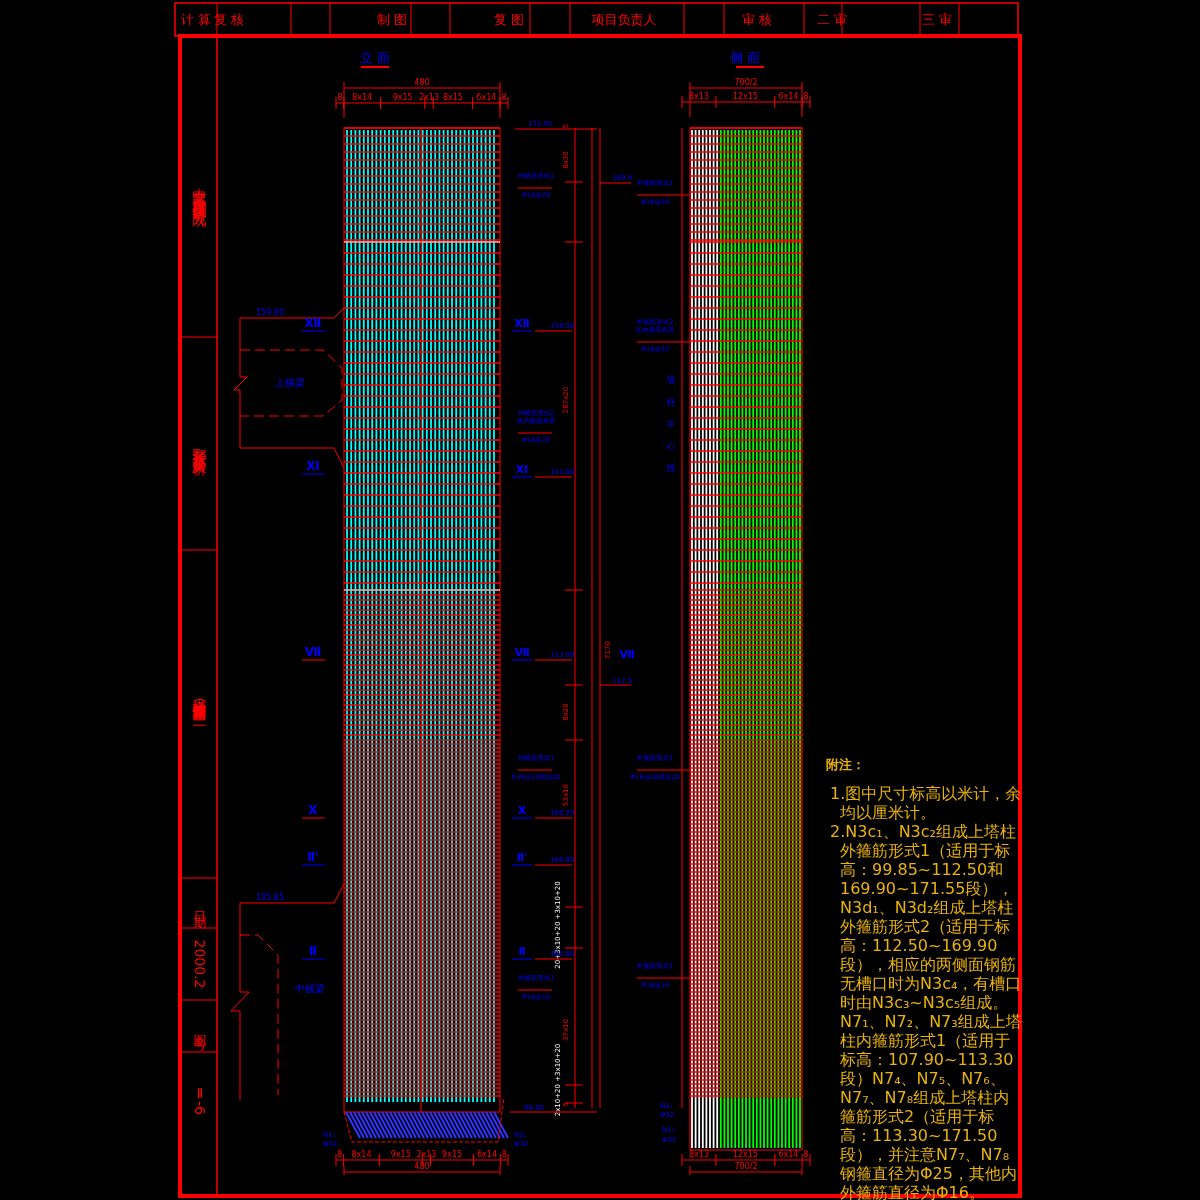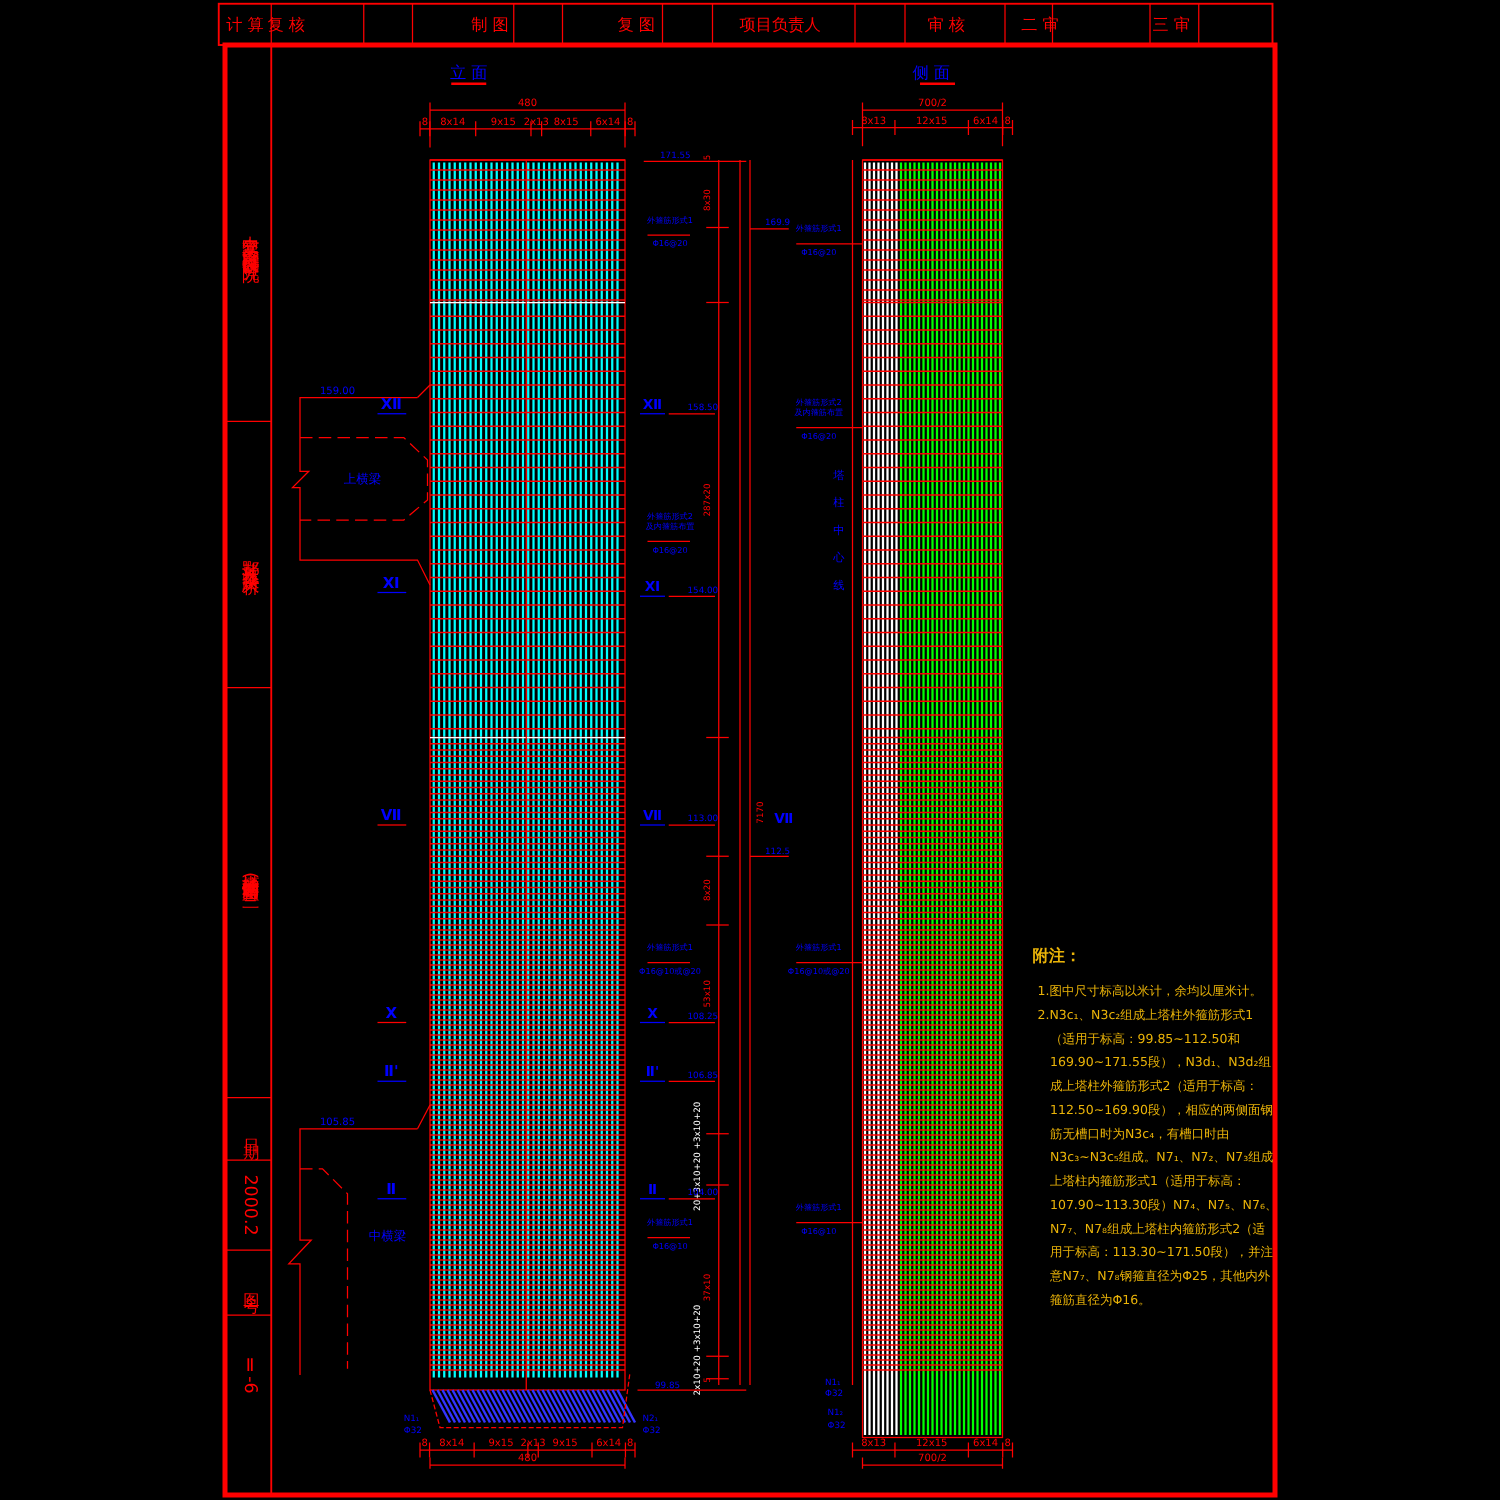--- a/index.html
+++ b/index.html
@@ -3,21 +3,21 @@
 <meta charset="utf-8">
 <style>
   html, body { margin:0; padding:0; background:#000; }
   body { width:1200px; height:1200px; position:relative; overflow:hidden; font-family:"DejaVu Sans", sans-serif; }
   svg { position:absolute; left:0; top:0; }
   .t-red { fill:#ff0000; }
   .t-blue { fill:#0000ff; }
   .ln { stroke:#ff0000; fill:none; }
   .notes { position:absolute; left:826px; top:756px; width:196px; color:#eab308; font-family:"DejaVu Sans", sans-serif; }
   .notes .title { font-size:13px; font-weight:bold; margin-bottom:10px; }
-  .notes .item { font-size:10px; line-height:19px; padding-left:14px; text-indent:-10px; }
+  .notes .item { font-size:16px; line-height:19px; padding-left:14px; text-indent:-10px; }
 </style>
 </head>
 <body>
 
 <svg width="1200" height="1200">
 
   <g>
     <rect x="175" y="3" width="843" height="33" class="ln" stroke-width="1.5"></rect>
     <g id="topcells">
         <line x1="217" y1="3" x2="217" y2="36" class="ln"></line>

